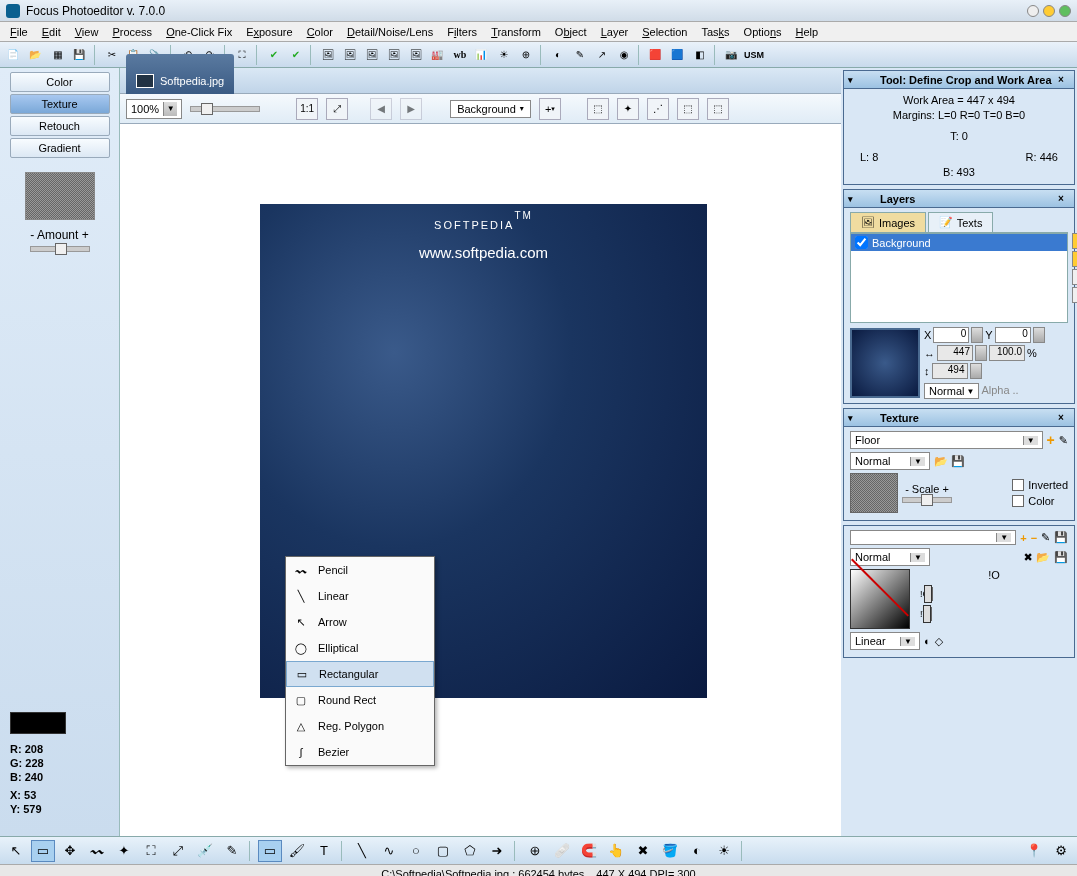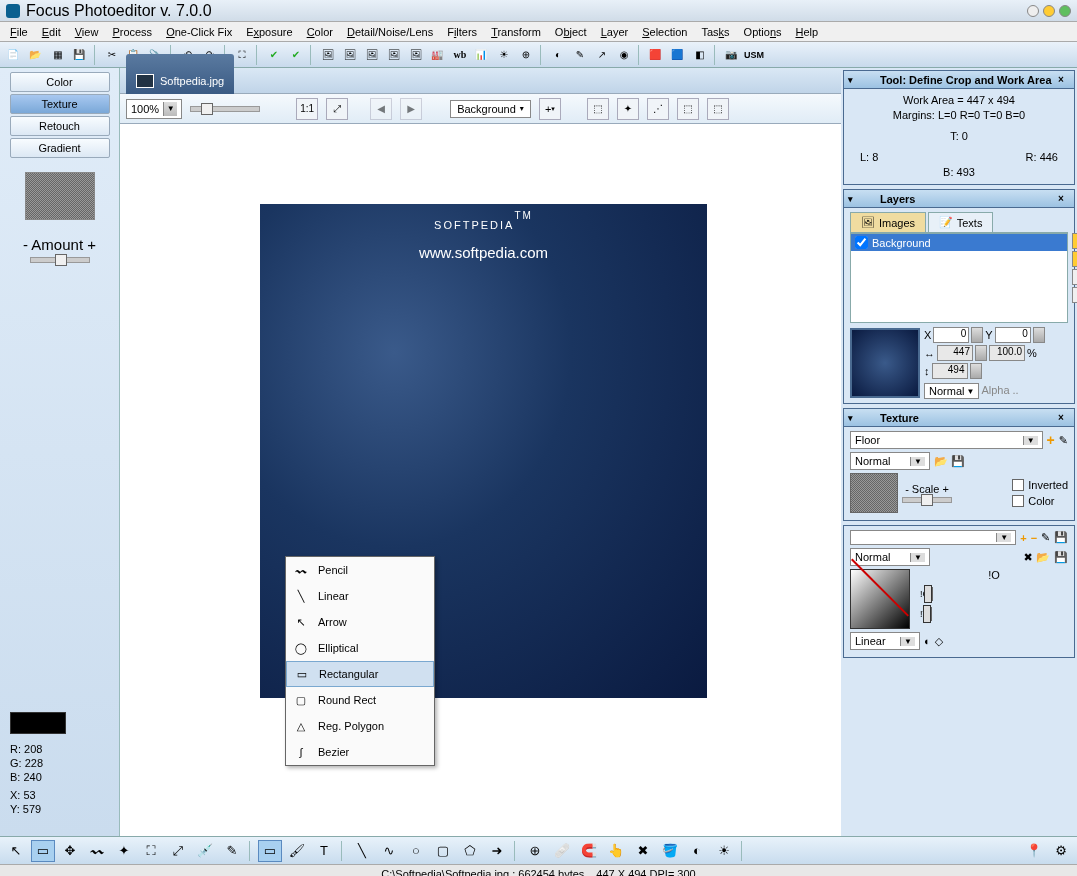--- a/index.html
+++ b/index.html
@@ -1,56 +1,56 @@
 <!DOCTYPE html>
 <html><head>
 <meta charset="utf-8">
 <style>
 * { box-sizing: border-box; margin: 0; padding: 0; font-family: Tahoma, sans-serif; font-size: 11px; }
 body { background: #d9e7f5; width: 1077px; height: 876px; overflow: hidden; }
 .titlebar { background: linear-gradient(#e8f0f8,#d0dce8); height: 22px; display: flex; align-items: center; padding: 0 6px; border-bottom: 1px solid #aaa; }
 .titlebar .app-icon { width: 14px; height: 14px; background: #0a6090; border-radius: 3px; margin-right: 6px; display: inline-block; }
-.titlebar .title { flex: 1; font-size: 16px; }
+.titlebar .title { flex: 1; font-size: 12px; }
 .titlecircles { display: flex; gap: 4px; }
 .tcircle { width: 12px; height: 12px; border-radius: 6px; border: 1px solid #888; background: #eee; }
 .tcircle.y { background: #ffcc33; }
 .tcircle.g { background: #5fbf5f; }
 .menubar { background: #f0f0f0; height: 20px; display: flex; align-items: center; padding: 0 4px; border-bottom: 1px solid #aaa; gap: 2px; }
 .menubar span { padding: 2px 6px; cursor: default; }
 .menubar span u { text-decoration: underline; }
 .toolbar { background: linear-gradient(#eaf2fa,#c8daec); height: 26px; display: flex; align-items: center; padding: 0 4px; border-bottom: 1px solid #8aa; gap: 2px; }
 .tbtn { width: 20px; height: 20px; border: 1px solid transparent; display: flex; align-items: center; justify-content: center; font-size: 10px; }
 .tsep { width: 4px; height: 20px; border-left: 1px solid #9bb; margin: 0 2px; }
 .main { display: flex; height: 768px; }
 .leftcol { width: 120px; background: linear-gradient(#e0ecf8,#cadcee); border-right: 1px solid #9bb; padding: 4px; display: flex; flex-direction: column; align-items: center; }
 .lefttab { width: 100px; height: 20px; background: linear-gradient(#f8fcff,#dce8f4); border: 1px solid #9ab; margin-bottom: 2px; text-align: center; line-height: 18px; border-radius: 2px; }
 .lefttab.active { background: linear-gradient(#a8c8f0,#7aa8d8); }
 .thumbnail { width: 70px; height: 48px; border: 1px solid #888; margin-top: 12px; background: repeating-conic-gradient(#666 0% 25%, #999 0% 50%) 50% / 2px 2px; }
-.amountlbl { margin-top: 16px; font-size: 15px; }
+.amountlbl { margin-top: 8px; font-size: 12px; }
 .centerarea { flex: 1; display: flex; flex-direction: column; background: #fff; position: relative; }
 .doctabs { height: 26px; background: linear-gradient(#dae8f5,#c0d4e8); display: flex; align-items: center; padding: 0 6px; border-bottom: 1px solid #9ab; }
 .doctab { background: linear-gradient(#5a7aa0,#30507a); color: #fff; padding: 20px 10px; display: flex; align-items: center; gap: 6px; border-radius: 3px 3px 0 0; }
 .docthumb { width: 18px; height: 14px; background: #234; border: 1px solid #fff; }
 .viewbar { height: 30px; background: linear-gradient(#f5f9fd,#e0ecf6); border-bottom: 1px solid #9ab; display: flex; align-items: center; padding: 0 6px; gap: 8px; }
 .zoomsel { border: 1px solid #888; padding: 2px 4px; background: #fff; display: flex; align-items: center; gap:4px; }
 .dropdown-arrow { width: 14px; height: 14px; background: linear-gradient(#ddd,#bbb); border-left: 1px solid #888; display: inline-flex; align-items: center; justify-content: center; font-size: 8px; }
 .slider { width: 70px; height: 6px; background: #ccc; position: relative; border: 1px solid #999; }
 .slider .thumb { position: absolute; width: 12px; height: 12px; background: #f0f0f0; border: 1px solid #666; top: -4px; left: 10px; }
 .vbtn { width: 22px; height: 22px; border: 1px solid #aab; background: #f0f4f8; display: flex; align-items: center; justify-content: center; font-size: 10px; }
 .vsel { border: 1px solid #888; padding: 2px 6px; background: #fff; display: flex; align-items: center; gap: 4px; }
 .canvasarea { flex: 1; background: #fff; position: relative; overflow: hidden; }
 .canvas { width: 447px; height: 494px; position: absolute; left: 140px; top: 80px; background: radial-gradient(ellipse at 30% 30%, #3a5a8a 0%, #1a3560 40%, #0a1a40 100%); display: flex; flex-direction: column; align-items: center; justify-content: flex-start; color: #fff; }
 .canvas .brand { font-size: 28px; font-family: Georgia, serif; letter-spacing: 2px; }
 .canvas .brand sup { font-size: 10px; }
 .canvas .url { font-size: 15px; margin-top: 8px; }
 .popup { position: absolute; left: 165px; top: 432px; width: 150px; background: #fafafa; border: 1px solid #666; box-shadow: 2px 2px 4px rgba(0,0,0,0.3); z-index: 100; }
 .popup-row { display: flex; align-items: center; padding: 4px 6px; gap: 8px; height: 26px; }
 .popup-row.sel { background: #d0e0f0; border: 1px solid #7aa8d0; }
 .popup-icon { width: 18px; height: 18px; display: flex; align-items: center; justify-content: center; border: 1px solid transparent; }
-.leftinfo { position: absolute; left: 10px; bottom: 60px; font-size: 11px; line-height: 14px; }
+.leftinfo { position: absolute; left: 10px; bottom: 60px; font-size: 11px; line-height: 14px; font-weight: bold; }
 .colorbox { width: 56px; height: 22px; border: 1px solid #333; background: #000; margin-bottom: 8px; }
 .rightcol { width: 236px; background: #d9e7f5; display: flex; flex-direction: column; }
 .panel { border: 1px solid #4a6a90; margin: 2px; background: #d9e7f5; }
 .panel-hdr { background: linear-gradient(#c8dff2,#9cc2e2); height: 18px; display: flex; align-items: center; padding: 0 4px; font-weight: bold; border-bottom: 1px solid #4a6a90; }
 .panel-hdr .collapse { width: 12px; font-size: 9px; }
 .panel-hdr .ptitle { flex: 1; margin-left: 20px; }
 .panel-hdr .xclose { width: 12px; font-size: 10px; }
 .panel-body { padding: 4px 6px; font-size: 11px; }
 .crop-info { text-align: center; line-height: 15px; }
 .crop-grid { display: flex; justify-content: space-between; margin-top: 6px; padding: 0 10px;}

